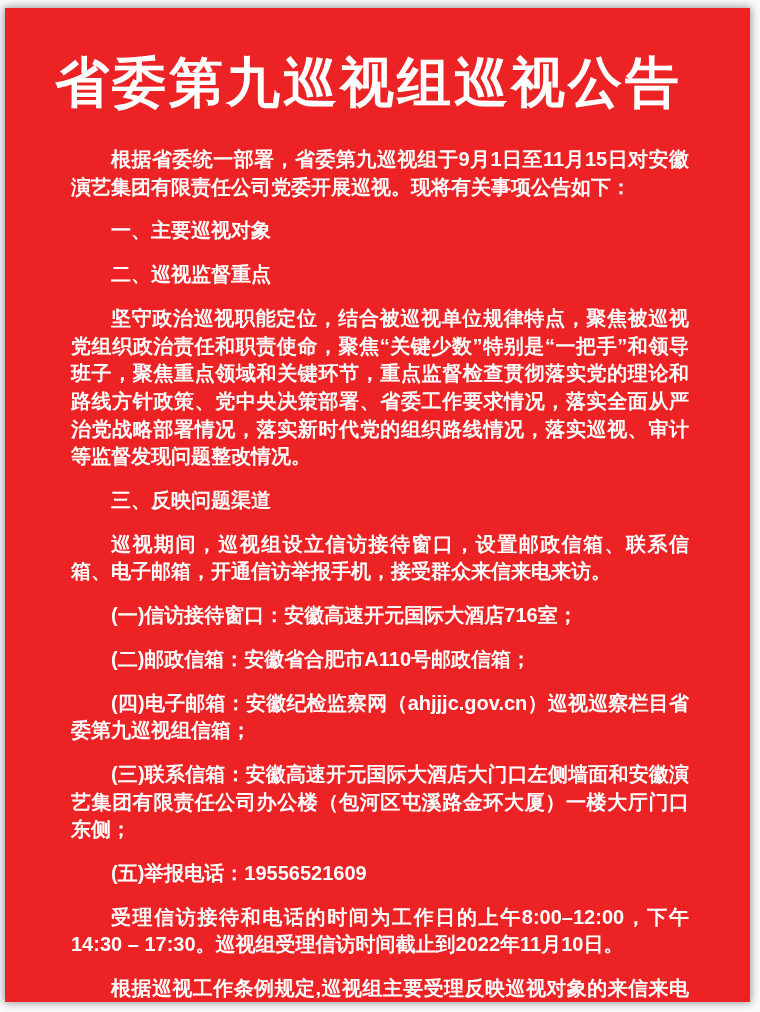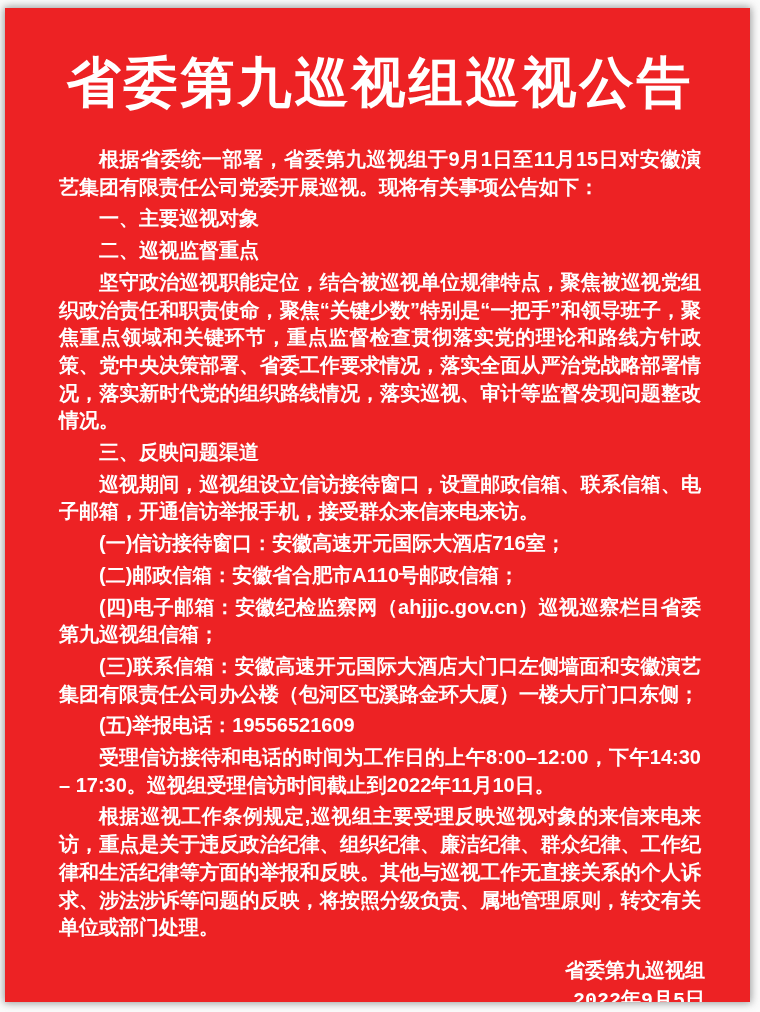--- a/index.html
+++ b/index.html
@@ -24,39 +24,39 @@
     width: 745px;
     height: 994px;
     box-sizing: border-box;
     background: #ED2224;
     box-shadow: 0 0 8px 1px rgba(70,70,70,0.55);
     padding: 42px 45px 0 50px;
     overflow: hidden;
   }
   .title {
     margin: 0;
-    text-align: center;
+    text-align: left;
     color: #ffffff;
     font-family: "DejaVu Serif", "Liberation Serif", serif;
     font-weight: 700;
     font-size: 54px;
     line-height: 65px;
     letter-spacing: 3px;
     white-space: nowrap;
   }
   .body-text {
     margin-top: 31px;
     color: #ffffff;
     font-size: 20px;
     line-height: 27.7px;
     font-weight: 700;
     text-align: justify;
   }
   .body-text p {
-    margin: 4px;
+    margin: 16px;
     padding: 0;
     text-indent: 2em;
   }
   .section-heading {
     font-weight: 700;
     text-align: left;
   }
   .signature {
     margin-top: 15px;
     color: #ffffff;

